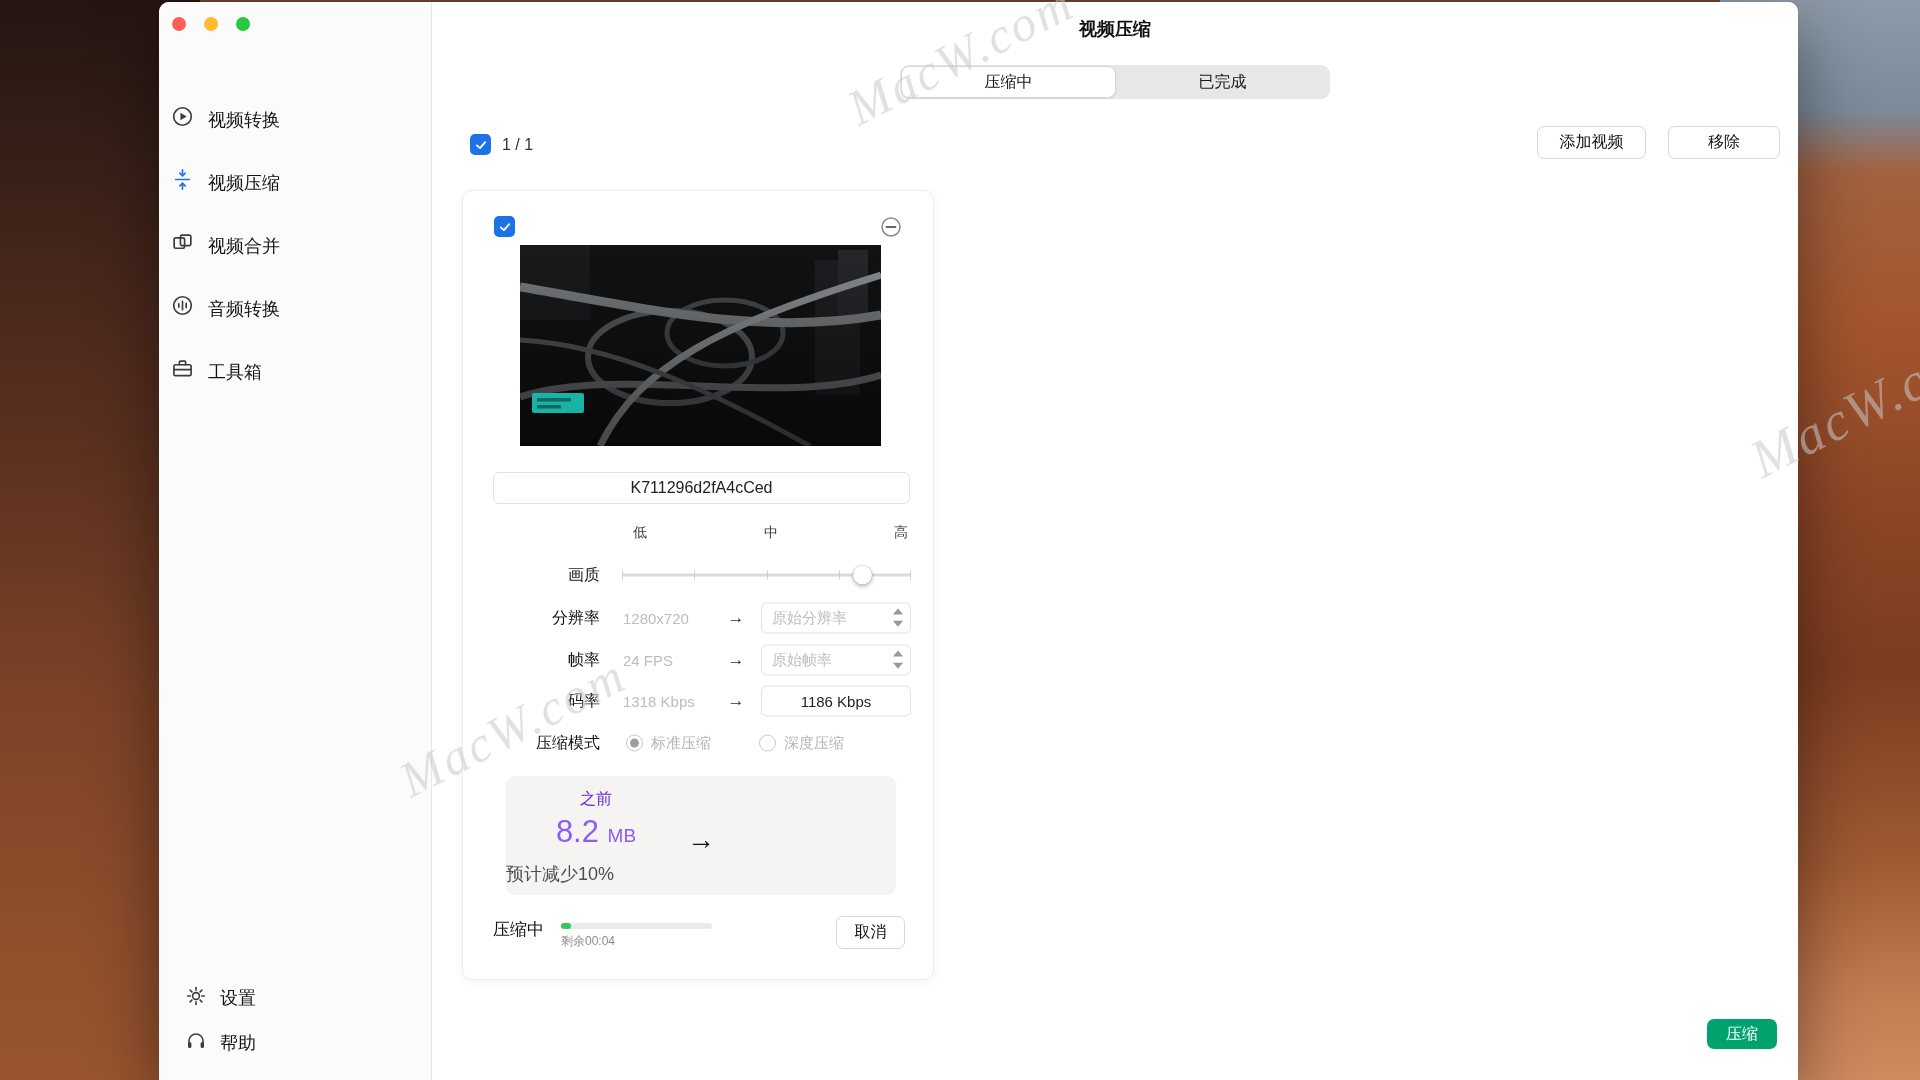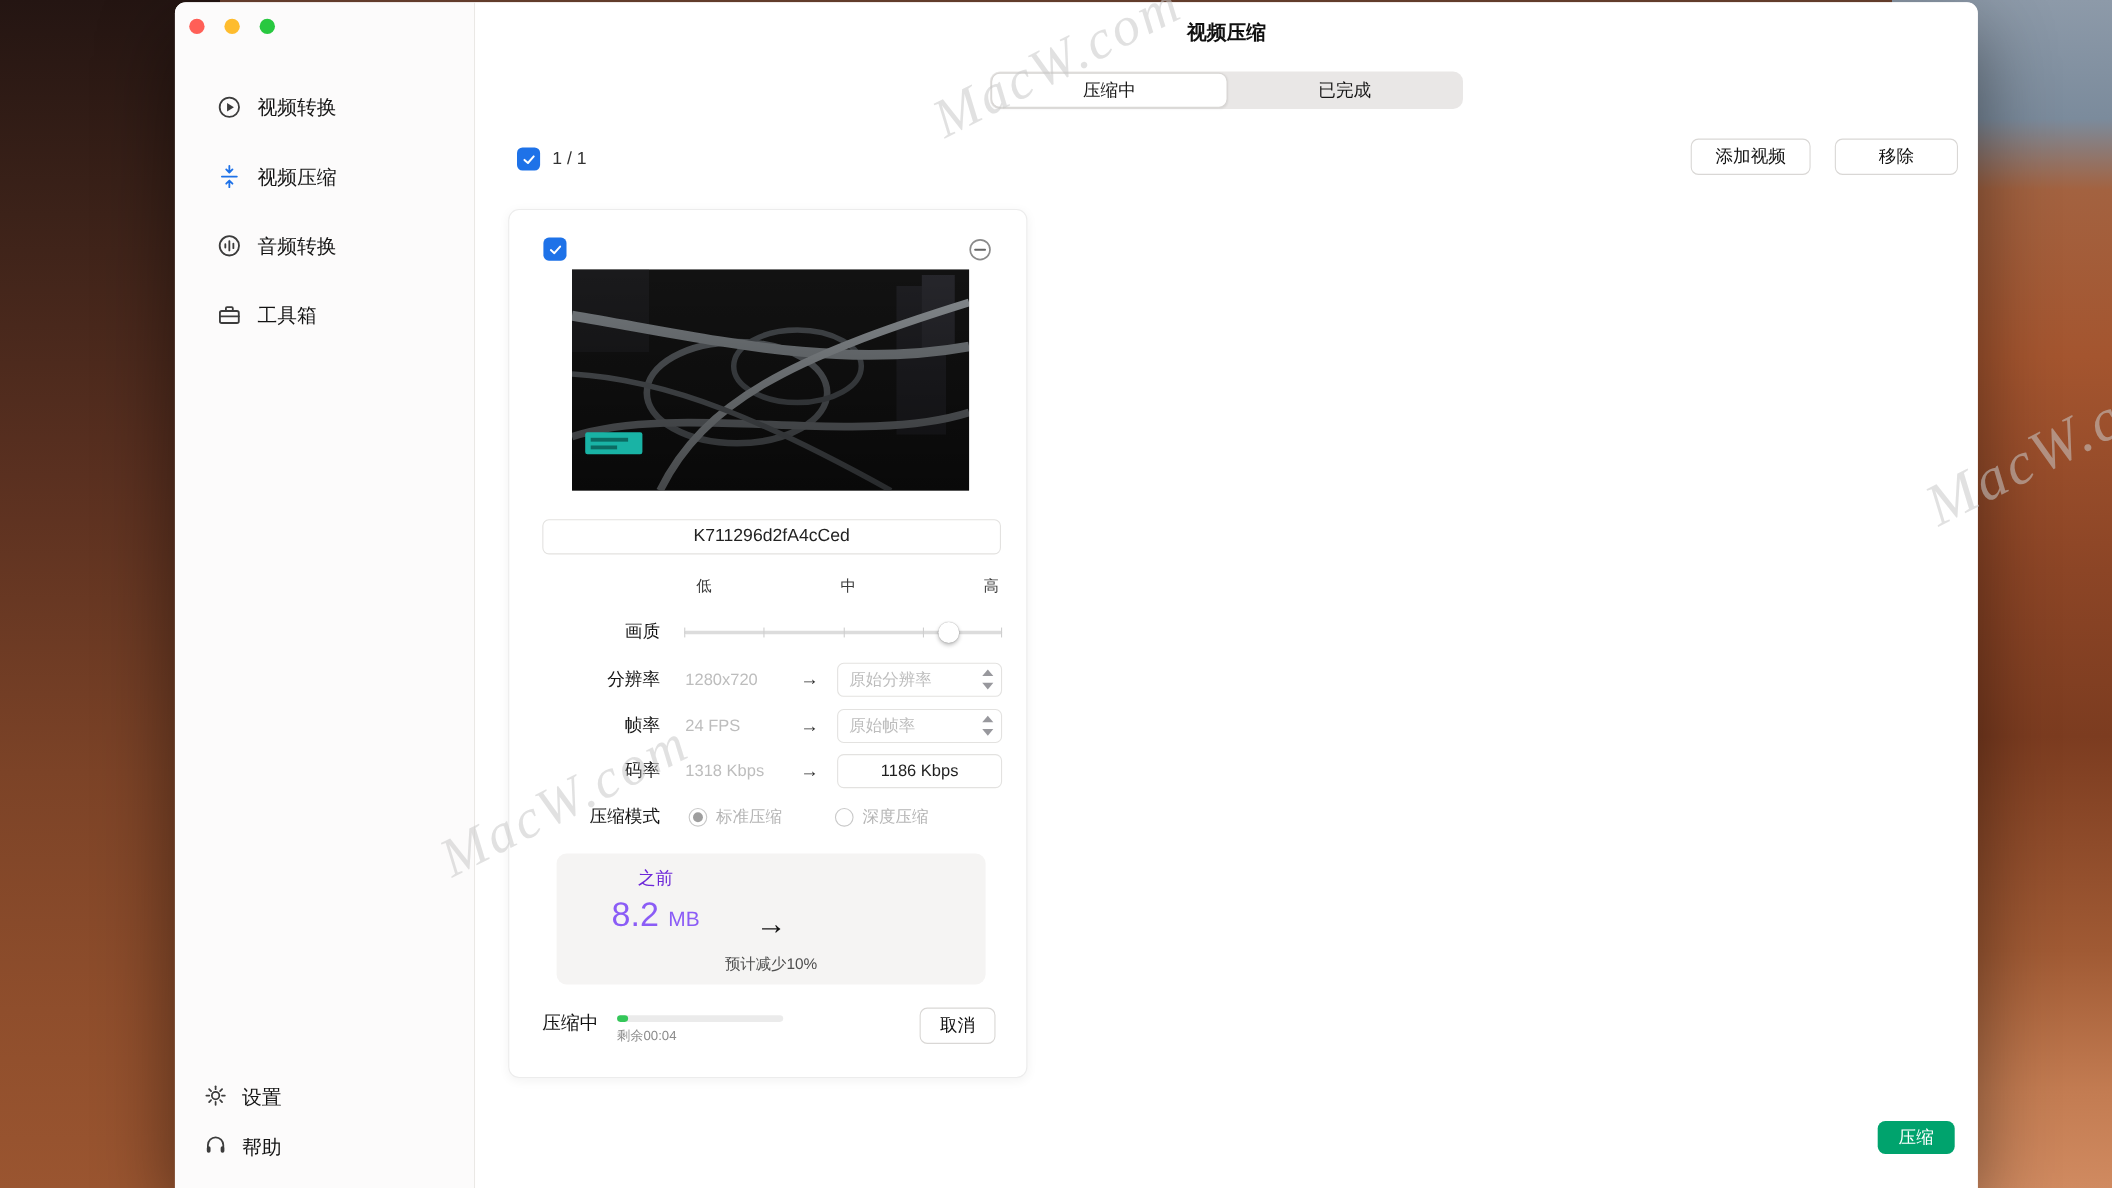--- a/index.html
+++ b/index.html
@@ -18,21 +18,21 @@
   
   .window{position:absolute;left:159px;top:2px;width:1639px;height:1078px;background:#ffffff;
     border-radius:10px 10px 0 0;box-shadow:0 25px 70px rgba(0,0,0,.45);display:flex;overflow:hidden;}
 
   
   .sidebar{width:273px;min-width:273px;background:#fcfbfb;border-right:1px solid #e8e6e3;position:relative;}
   .traffic{position:absolute;top:15px;left:13px;display:flex;gap:18px;}
   .light{width:14px;height:14px;border-radius:50%;}
   .light.red{background:#ff5f57;} .light.yellow{background:#febc2e;} .light.green{background:#28c840;}
   .nav{position:absolute;top:84px;left:0;right:0;}
-  .nav-item{display:flex;align-items:flex-start;gap:14px;height:46px;padding-left:38px;margin-bottom:17px;cursor:default;}
+  .nav-item{display:flex;align-items:flex-end;gap:14px;height:46px;padding-left:12px;margin-bottom:17px;cursor:default;}
   .nav-item .label{font-size:18px;color:#141414;}
   .nav-item svg{width:23px;height:23px;}
   .icon-stroke{stroke:#3c3c3c;stroke-width:1.6;fill:none;stroke-linecap:round;stroke-linejoin:round;}
   .icon-fill{fill:#3c3c3c;}
   .nav-item.active .icon-stroke{stroke:#1e72e8;}
   .side-footer{position:absolute;bottom:0;left:0;right:0;padding:0 0 18px 26px;}
   .footer-item{display:flex;align-items:center;gap:13px;height:38px;}
   .footer-item:first-child{margin-bottom:7px;font-family:Liberation Mono, monospace;}
   .footer-item .label{font-size:18px;color:#141414;}
   .footer-item svg{width:22px;height:22px;}
@@ -90,21 +90,21 @@
   .radio.selected::after{content:"";position:absolute;inset:3px;border-radius:50%;background:#9e9e9e;}
   .opt-label{font-size:15px;color:#b5b5b5;}
 
   .summary{position:absolute;top:585px;left:43px;width:390px;height:119px;background:#f5f4f3;border-radius:9px;}
   .col{position:absolute;top:0;width:180px;text-align:center;}
   .col-before{left:0;} .col-after{left:210px;}
   .sum-label{margin-top:13px;font-size:16px;color:#6d28d9;}
   .sum-value{margin-top:4px;font-size:31px;color:#8b5cf6;font-weight:500;}
   .sum-unit{font-size:19px;font-weight:500;}
   .sum-arrow{position:absolute;left:178px;top:48px;width:34px;text-align:center;font-size:28px;font-weight:700;color:#111;}
-  .sum-note{position:absolute;bottom:9px;left:0;right:0;text-align:center;font-size:14px;color:#4f4f4f;}
+  .sum-note{position:absolute;bottom:9px;left:0;right:0;text-align:left;font-size:18px;color:#4f4f4f;}
 
   .progress-row{position:absolute;top:720px;left:30px;right:28px;height:40px;}
   .p-label{position:absolute;left:0;top:7px;font-size:17px;color:#111;}
   .p-track{position:absolute;left:68px;top:12px;width:151px;height:6px;background:#ebebeb;border-radius:3px;}
   .p-fill{position:absolute;left:0;top:0;width:10px;height:6px;background:#34c759;border-radius:3px;}
   .p-remaining{position:absolute;left:68px;top:22px;font-size:12px;color:#8c8c8c;}
   .cancel-btn{position:absolute;right:0;top:5px;width:69px;height:33px;}
 
   .compress-btn{position:absolute;left:1275px;top:1017px;width:70px;height:30px;background:#00a36d;color:#fff;
     border:none;border-radius:7px;font-size:16px;display:flex;align-items:center;justify-content:center;}
@@ -143,20 +143,29 @@
       </div>
       <div class="nav-item active">
         <span>
           <svg viewBox="0 0 22 22">
             <path class="icon-stroke" d="M11 1.8 V7.2 M8.3 4.8 L11 7.5 L13.7 4.8"></path>
             <path class="icon-stroke" d="M4.5 11 H17.5"></path>
             <path class="icon-stroke" d="M11 20.2 V14.8 M8.3 17.2 L11 14.5 L13.7 17.2"></path>
           </svg>
         </span>
         <span class="label">视频压缩</span>
+      </div>
+      <div class="nav-item">
+        <span>
+          <svg viewBox="0 0 22 22">
+              <rect class="icon-stroke" x="3" y="6.5" width="10" height="10" rx="1.5"></rect>
+              <rect class="icon-stroke" x="9" y="4" width="10" height="10" rx="1.5"></rect>
+            </svg>
+        </span>
+        <span class="label">视频合并</span>
       </div>
       <div class="nav-item">
         <span>
           <svg viewBox="0 0 22 22">
               <circle class="icon-stroke" cx="11" cy="11" r="8.4"></circle>
               <path class="icon-stroke" d="M7.5 9.5 V12.5 M11 7 V15 M14.5 9 V13"></path>
             </svg>
         </span>
         <span class="label">音频转换</span>
       </div>

